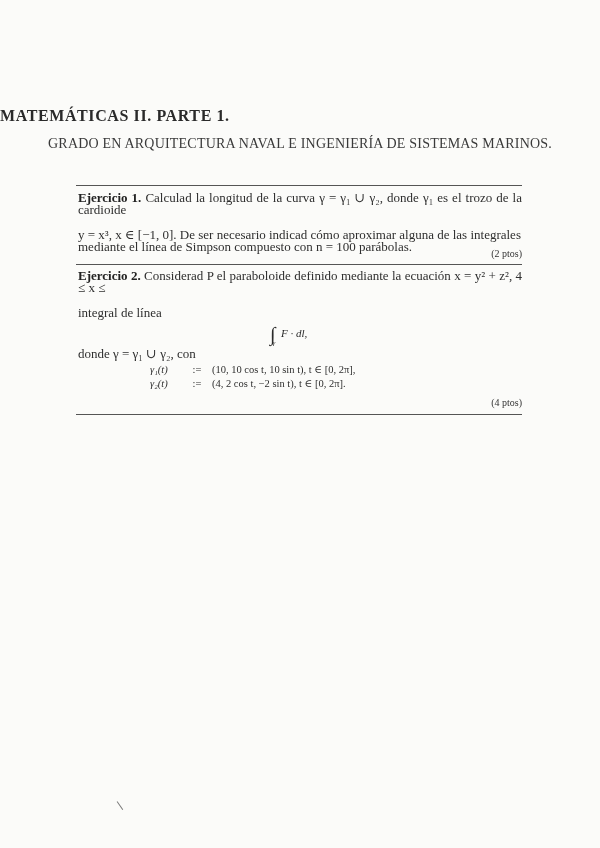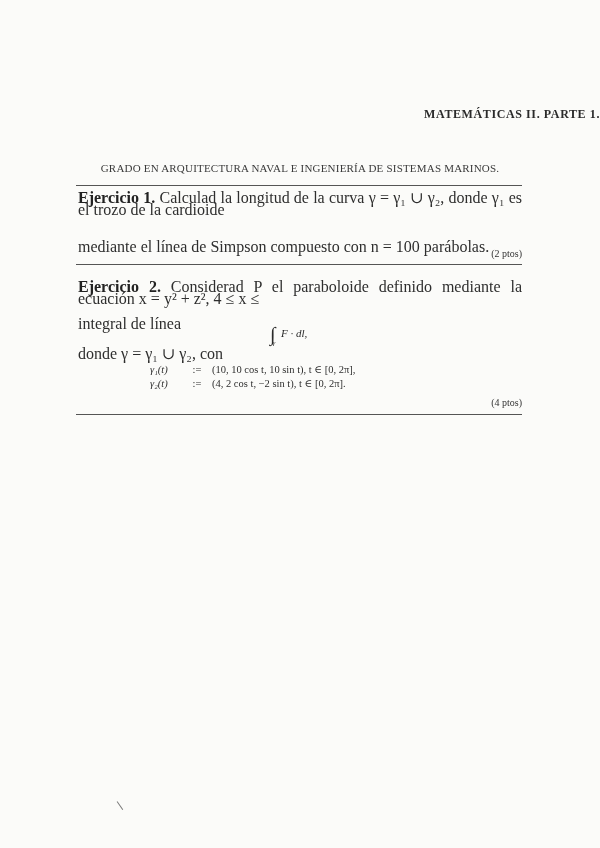--- a/index.html
+++ b/index.html
@@ -2,30 +2,30 @@
 <html><head>
 <meta charset="utf-8">
 <style>
   html, body { margin:0; padding:0; }
   body {
     width:600px; height:848px; background:#fbfbf9; position:relative; overflow:hidden;
     font-family: "Liberation Serif", "DejaVu Serif", serif; color:#2a2a2a;
   }
   .abs { position:absolute; }
   .title {
-    left:0; width:600px; top:107px; text-align:right; font-weight:bold;
-    font-size:12px; letter-spacing:0.6px;
+    left:0; width:600px; top:107px; text-align:left; font-weight:bold;
+    font-size:16px; letter-spacing:0.6px;
   }
   .subtitle {
-    left:0; width:600px; top:138px; text-align:center; font-size:11px;
-    line-height:12px; letter-spacing:0.2px; color:#3a3a3a;margin-top:24px;
+    left:0; width:600px; top:138px; text-align:center; font-size:14px;
+    line-height:12px; letter-spacing:0.2px; color:#3a3a3a;
   }
   .rule { left:76px; width:446px; height:1.4px; background:#555; }
   .para {
-    left:78px; width:444px; font-size:16px; line-height:12.3px; text-align:justify;
+    left:78px; width:444px; font-size:13px; line-height:12.3px; text-align:justify;
     color:#2e2e2e;
   }
   .para b { font-weight:bold; color:#222; }
   .pts { right:78px; font-size:10px; color:#333; text-align:right; }
   .integral {
     left:270px; width:100px; top:323px; font-size:11px; font-style:italic;
   }
   .integral .sign { font-size:20px; font-style:normal; display:inline-block; vertical-align:middle; }
   .integral .sub { font-size:7px; position:relative; top:8px; left:-3px; }
   .eqrow { font-size:10.5px; color:#2e2e2e; white-space:nowrap; }
@@ -39,27 +39,27 @@
 <div class="abs title">MATEMÁTICAS II. PARTE 1.</div>
 <div class="abs subtitle">
   <div>GRADO EN ARQUITECTURA NAVAL E INGENIERÍA DE SISTEMAS MARINOS.</div>
 </div>
 
 <div class="abs rule" style="top:185px;"></div>
 <div class="abs para" style="top:192px;">
   <b>Ejercicio 1.</b>
   <span>Calculad la longitud de la curva γ = γ₁ ∪ γ₂, donde γ₁ es el trozo de la cardioide</span><br>
   <br>
-  <br>
+  <span>y = x³, x ∈ [−1, 0]. De ser necesario indicad cómo aproximar alguna de las integrales</span><br>
   <span>mediante el línea de Simpson compuesto con n = 100 parábolas.</span>
 </div>
 <div class="abs pts" style="top:248px;">(2 ptos)</div>
 
 <div class="abs rule" style="top:264px;"></div>
-<div class="abs para" style="top:281px;">
+<div class="abs para" style="top:270px;">
   <b>Ejercicio 2.</b>
   <span>Considerad P el paraboloide definido mediante la ecuación x = y² + z², 4 ≤ x ≤</span><br>
   <br>
   <span>integral de línea</span>
 </div>
 
 <div class="abs integral">
   <span class="sign">∫</span><span class="sub">γ</span>
   <span>F · dl,</span>
 </div>

